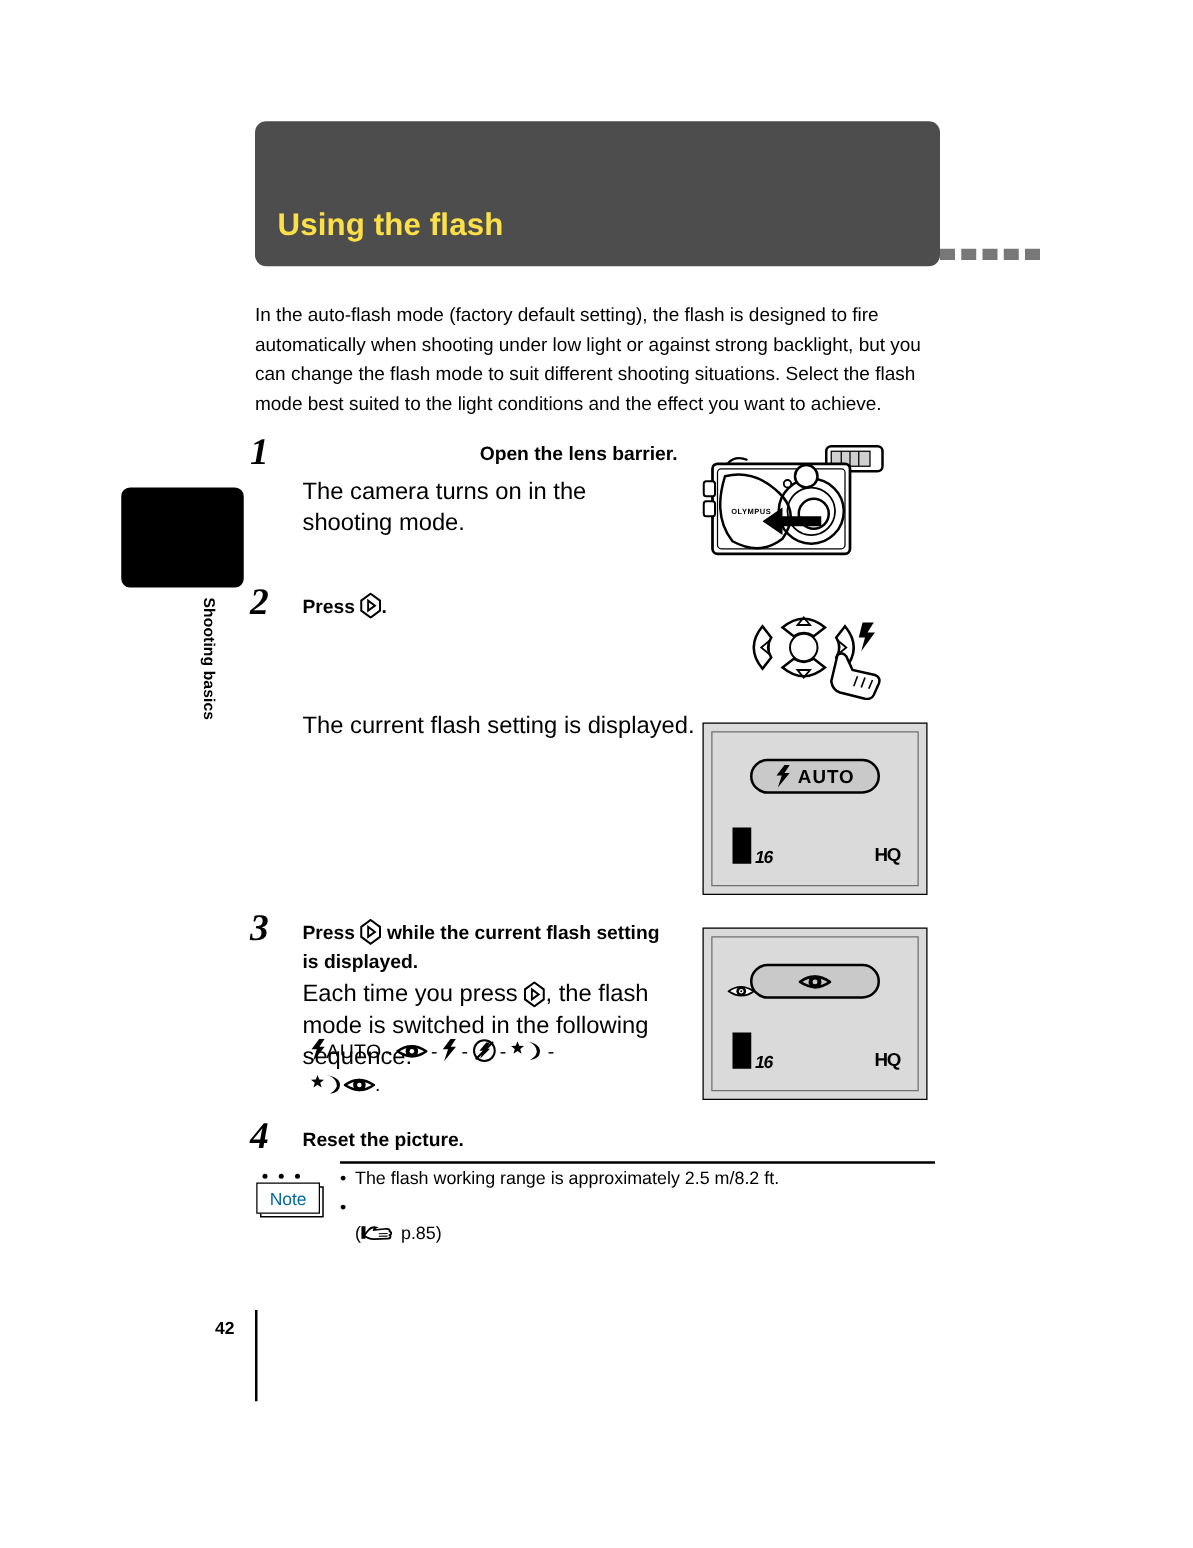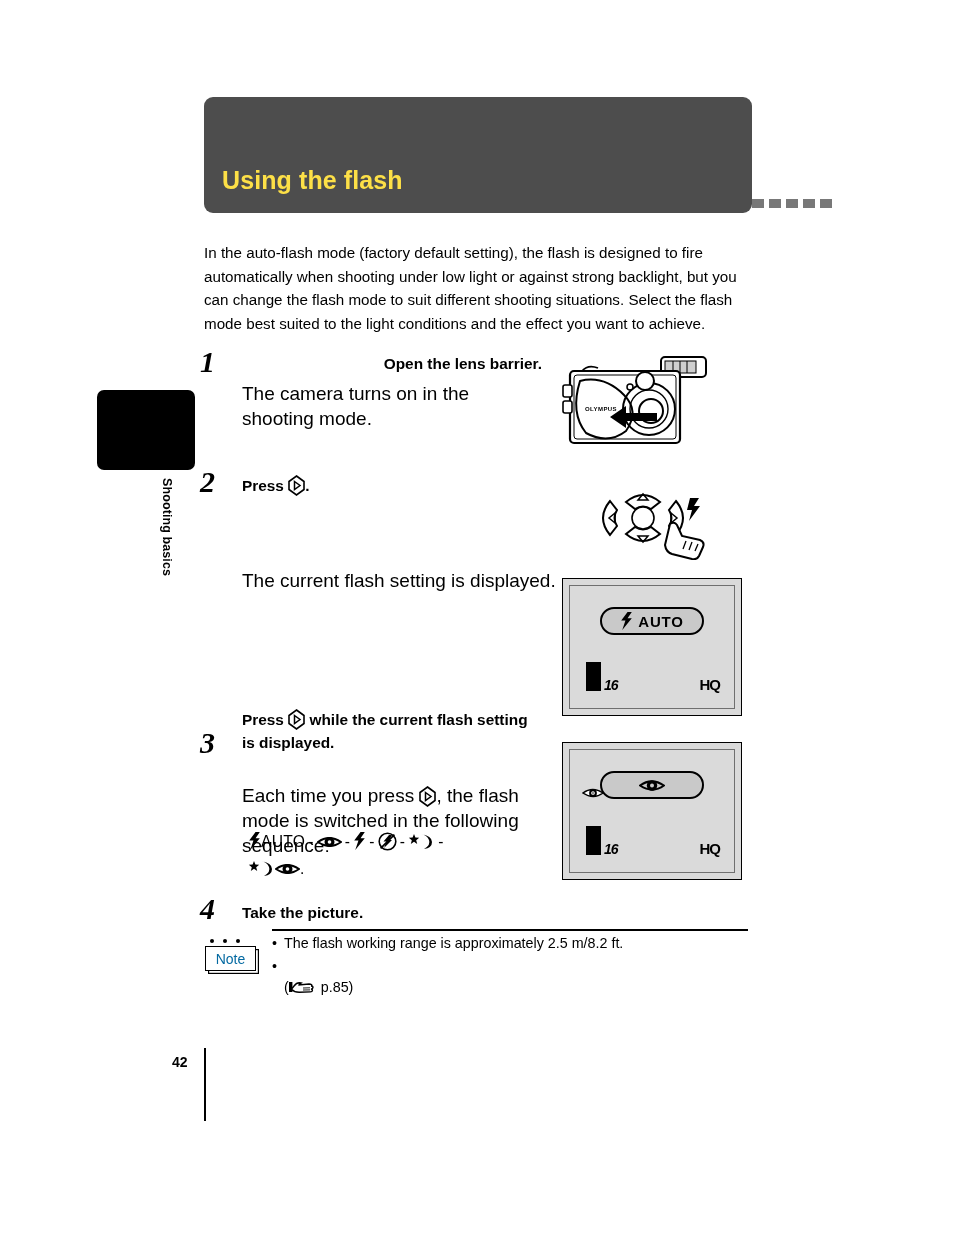--- a/index.html
+++ b/index.html
@@ -369,21 +369,21 @@
       </svg>
       <span class="lcd-pill-text">AUTO</span>
     </div>
     <div class="lcd-batt"></div>
     <div class="lcd-count">16</div>
     <div class="lcd-hq">HQ</div>
   </div>
 </div>
 
 <div class="step-num" style="left:200px; top:728px;">3</div>
-<div class="step-head" style="left:242px; top:708px; width:290px;">
+<div class="step-head" style="left:242px; top:735px; width:290px;">
   <span>Press</span>
   <span class="ic ic-arrowbtn">
     <svg width="17" height="21" viewBox="0 0 17 21">
       <path d="M8.5 1 L16 6.5 L16 14.5 L8.5 20 L1 14.5 L1 6.5 Z" fill="#fff" stroke="#000" stroke-width="1.6"></path>
       <path d="M6.5 6.5 L12 10.5 L6.5 14.5 Z" fill="none" stroke="#000" stroke-width="1.5"></path>
     </svg>
   </span>
   <span>while the current flash setting is displayed.</span>
 </div>
 <div class="step-body" style="left:242px; top:783px; width:305px;">
@@ -454,21 +454,21 @@
         <circle cx="12.5" cy="7" r="1.9" fill="#c9c9c9"></circle>
       </svg>
     </div>
     <div class="lcd-batt"></div>
     <div class="lcd-count">16</div>
     <div class="lcd-hq">HQ</div>
   </div>
 </div>
 
 <div class="step-num" style="left:200px; top:894px;">4</div>
-<div class="step-head" style="left:242px; top:901px; width:300px;">Take the picture.</div>
+<div class="step-head" style="left:242px; top:901px; width:300px;">Reset the picture.</div>
 
 <div class="note-rule"></div>
 <div class="note-dots">
   <i></i>
   <i></i>
   <i></i>
 </div>
 <div class="note-badge">
   <div class="note-badge-label">Note</div>
 </div>

